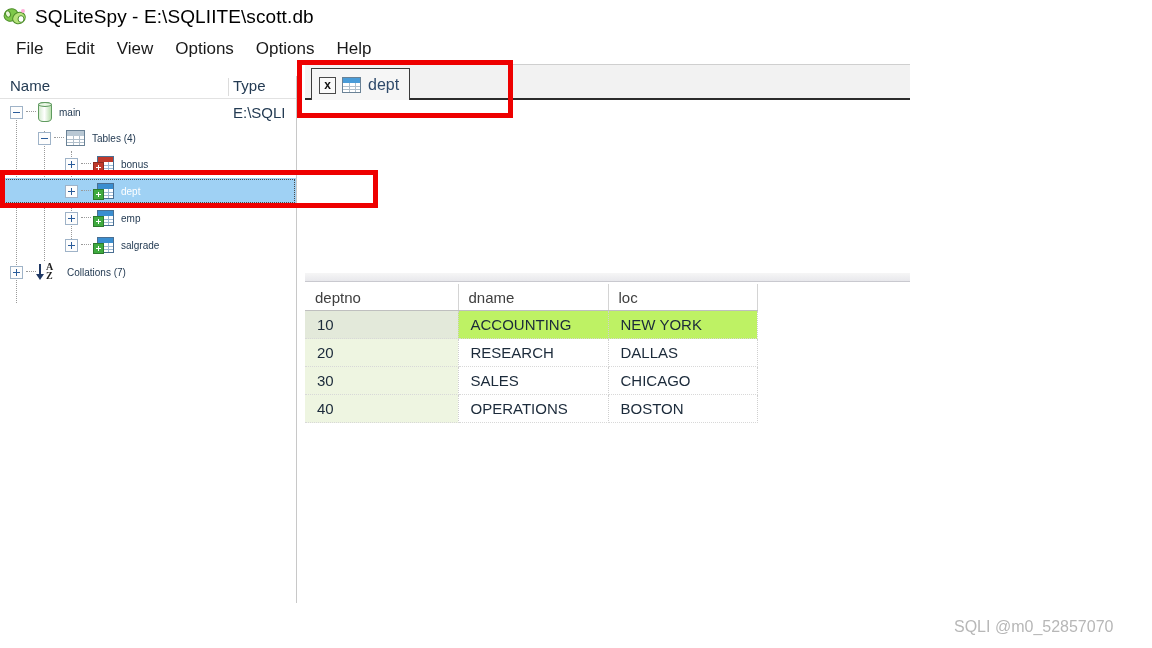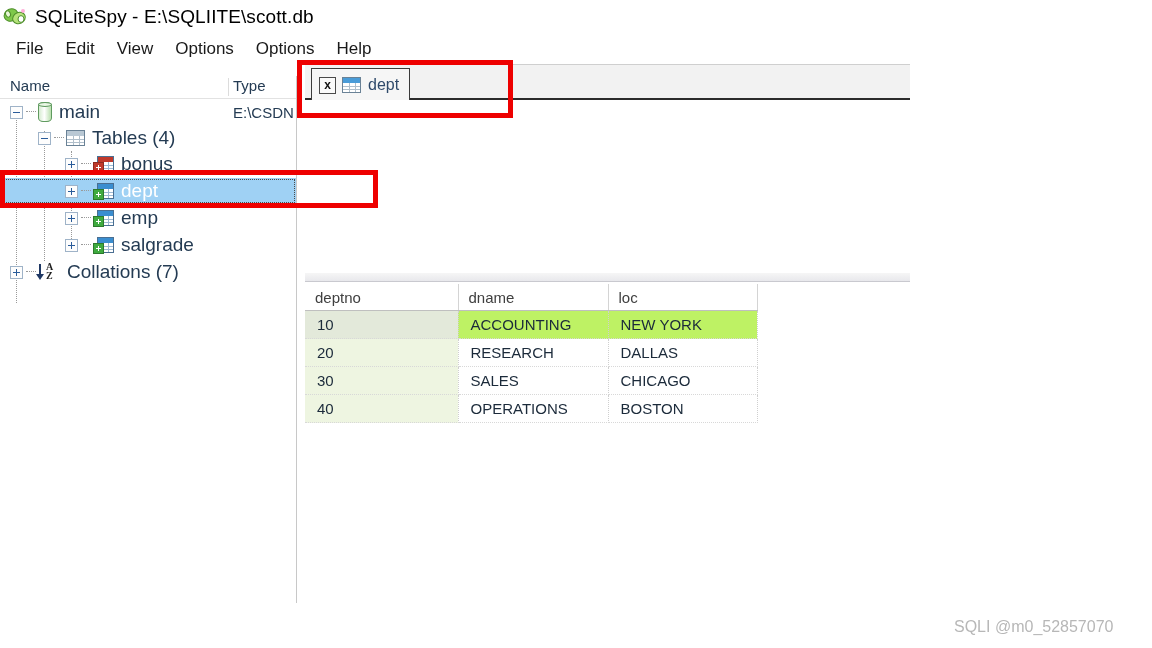--- a/index.html
+++ b/index.html
@@ -112,21 +112,21 @@
     width: 296px;
     display: flex;
     align-items: center;
   }
   .tree-row.selected {
     background: #9fd1f4;
     outline: 1px dotted #4a4a4a;
     outline-offset: -2px;
   }
   .tree-label {
-    font-size: 19px;
+    font-size: 10px;
     color: #243b53;
     white-space: nowrap;
   }
   .tree-row.selected .tree-label { color: #ffffff; }
   .tree-type {
     position: absolute;
     left: 233px;
     font-size: 15px;
     color: #243b53;
     white-space: nowrap;
@@ -449,21 +449,21 @@
 
         <div class="tree-row" style="top:0px;">
           <div class="spacer" style="width:10px;"></div>
           <div class="expander"></div>
           <div class="dots"></div>
           <div class="icn icn-db">
             <div class="cyl"></div>
               <div class="cap"></div>
           </div>
           <div class="tree-label">main</div>
-          <div class="tree-type">E:\CSDN</div>
+          <div class="tree-type">E:\SQLI</div>
         </div>
 
         <div class="tree-row" style="top:26px;">
           <div class="spacer" style="width:38px;"></div>
           <div class="expander"></div>
           <div class="dots"></div>
           <div class="icn icn-grid">
             <div class="g-out"></div>
               <div class="g-head"></div>
             <div class="vline" style="left:7px;"></div>

